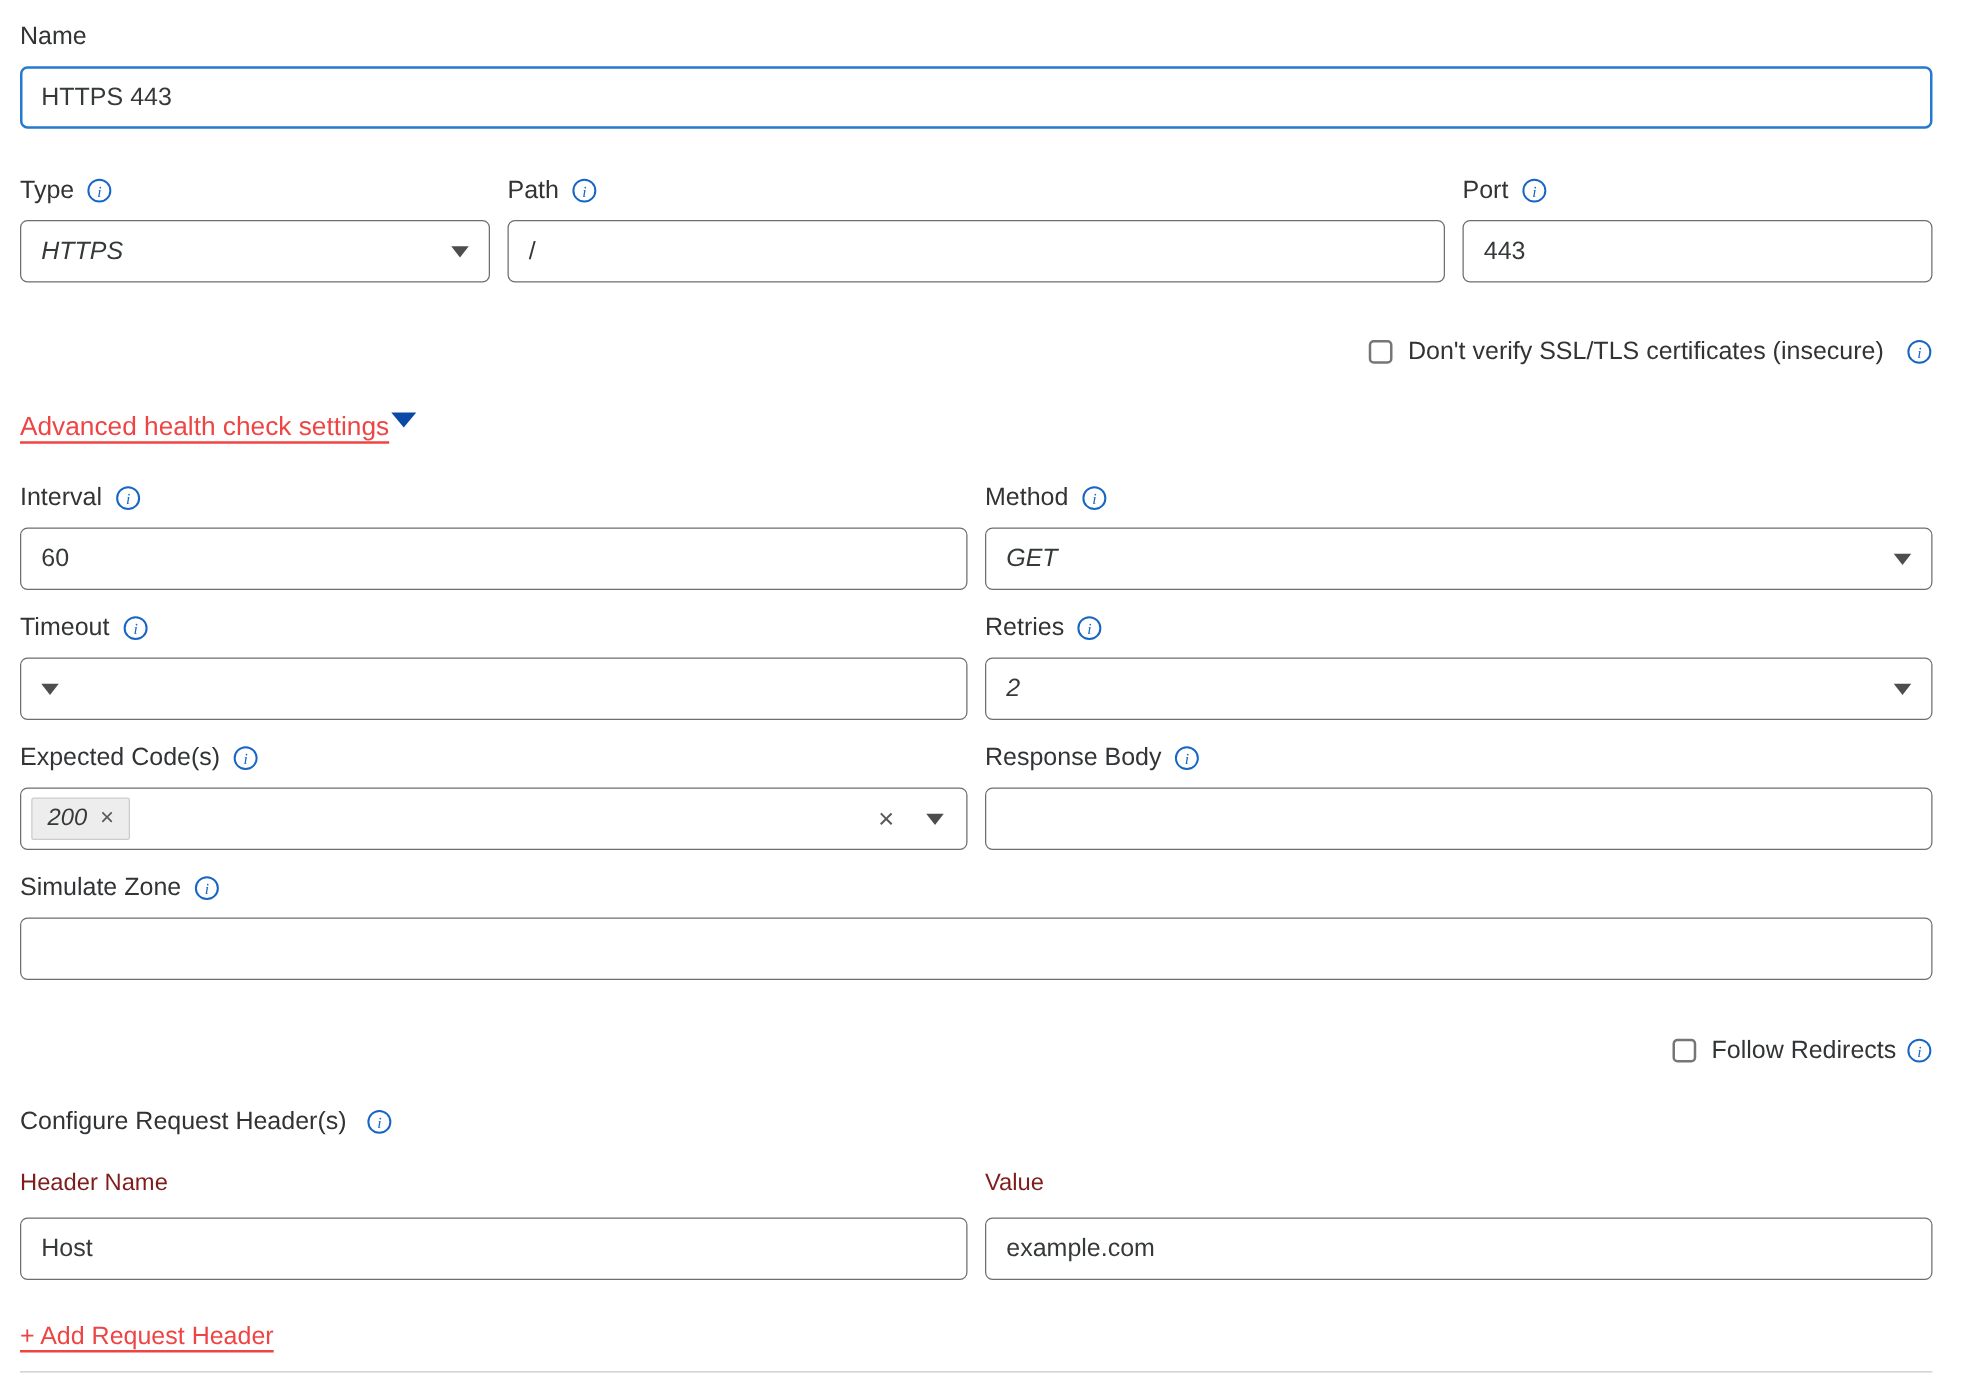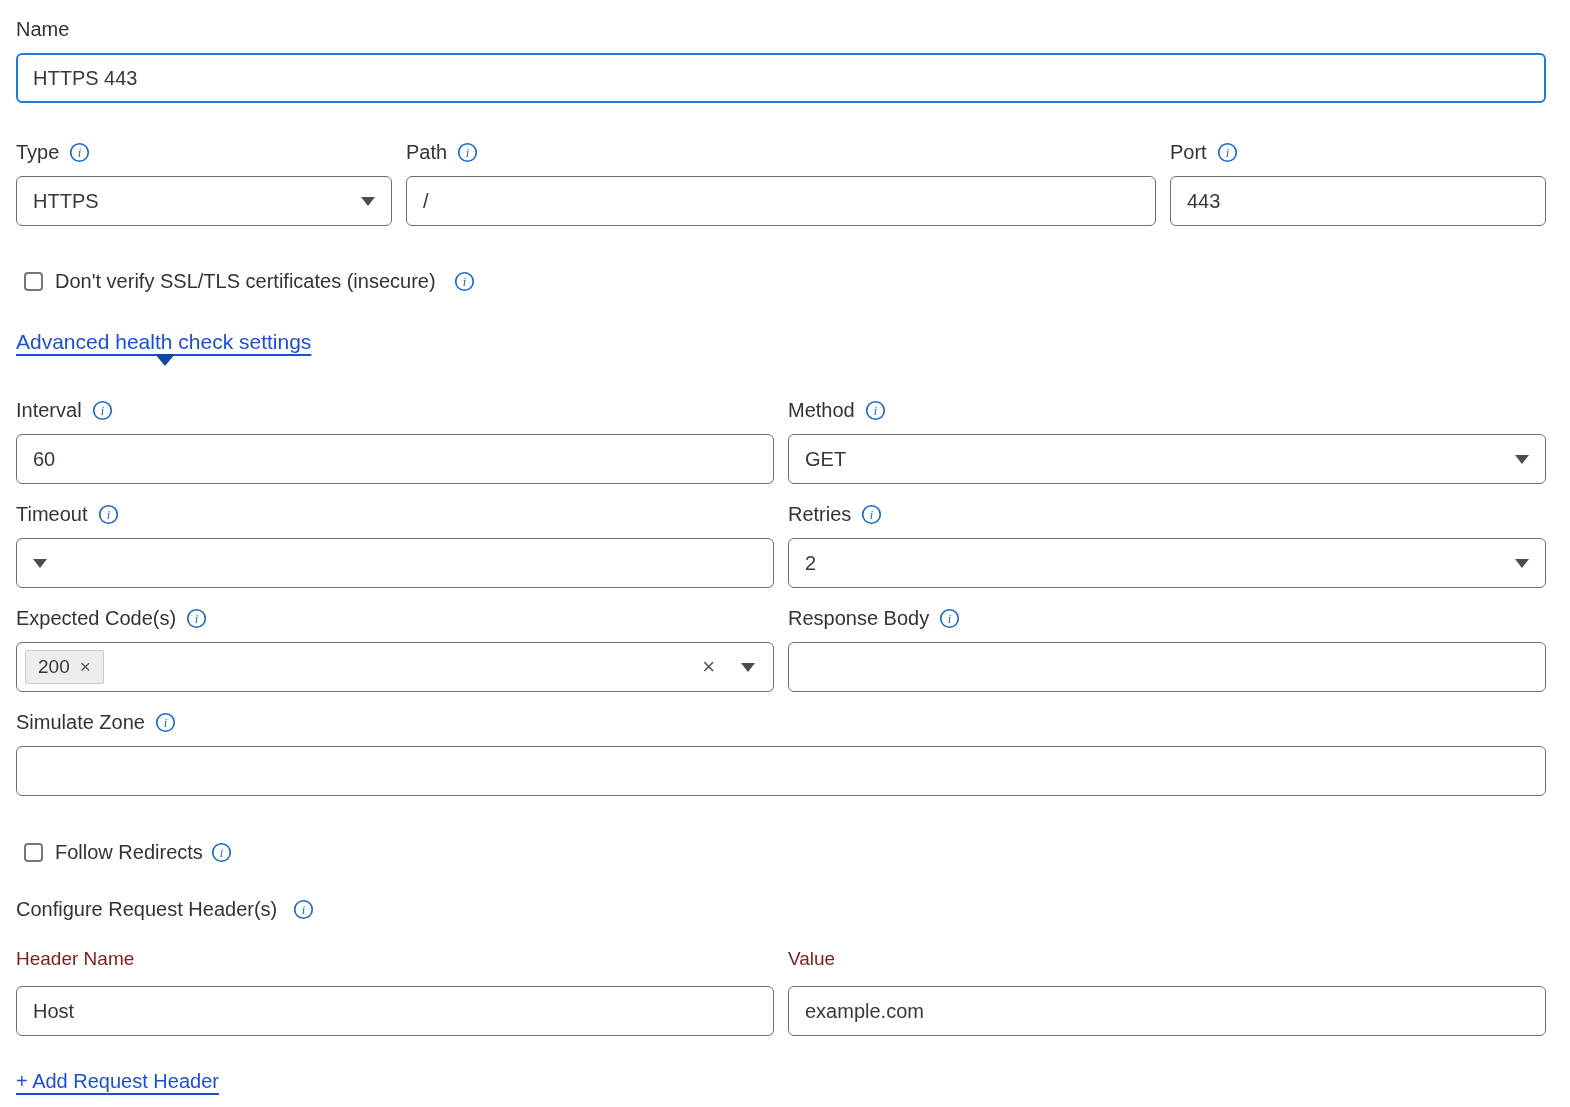--- a/index.html
+++ b/index.html
@@ -42,20 +42,21 @@
     outline: none;
   }
   .text-input.focused {
     border: 2px solid #2579cf;
     padding: 0 15px;
   }
   .select-box, .multiselect {
     display: flex;
     align-items: center;
     cursor: pointer;
+    font-style: italic;
   }
   .select-box .select-value { flex: 1 1 auto; }
   .caret {
     width: 0; height: 0;
     border-left: 7px solid transparent;
     border-right: 7px solid transparent;
     border-top: 9px solid #4d4d4d;
     flex: 0 0 auto;
   }
   .row3 {
@@ -67,42 +68,41 @@
     display: grid;
     grid-template-columns: 1fr 1fr;
     column-gap: 14px;
   }
   .checkbox-row {
     display: flex;
     align-items: center;
     gap: 12px;
     font-size: 20px;
     color: #313335;
+    justify-content: flex-end;
   }
   .checkbox-row.wide-gap { }
   .cb {
     appearance: none;
     -webkit-appearance: none;
     width: 19px;
     height: 19px;
     border: 2px solid #767676;
     border-radius: 4px;
     background: #fff;
     cursor: pointer;
     flex: 0 0 auto;
   }
   .link {
-    color: #1d4ed8;
+    color: #ef4444;
     font-size: 21px;
     text-decoration: underline;
     text-underline-offset: 5px;
     cursor: pointer;
     display: inline-flex;
-    align-items: center;
-    flex-direction: column;
   }
   .link-caret {
     width: 0; height: 0;
     border-left: 10px solid transparent;
     border-right: 10px solid transparent;
     border-top: 12px solid #0a4aa6;
     margin-left: 2px;
     display: inline-block;
   }
   .multiselect { padding: 0 18px 0 8px; justify-content: flex-end; }

